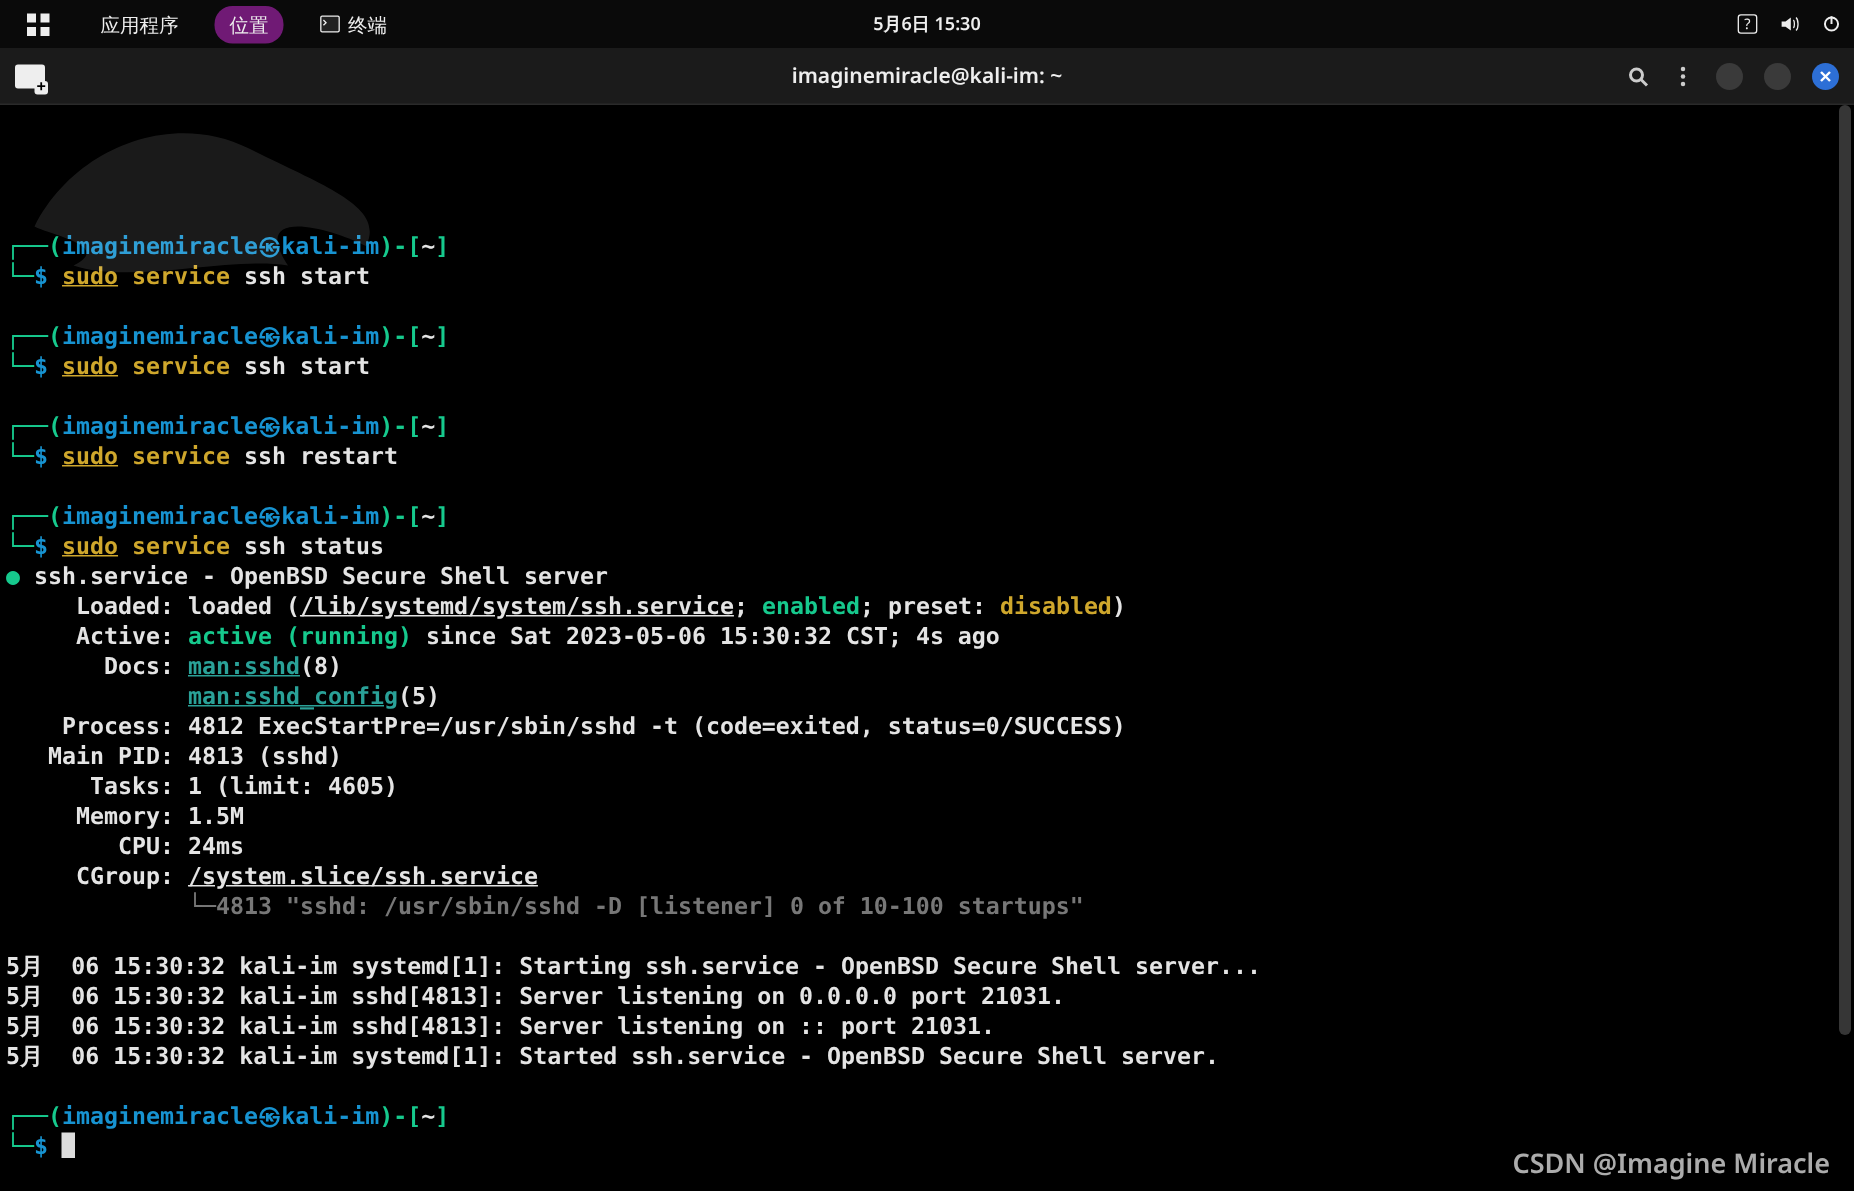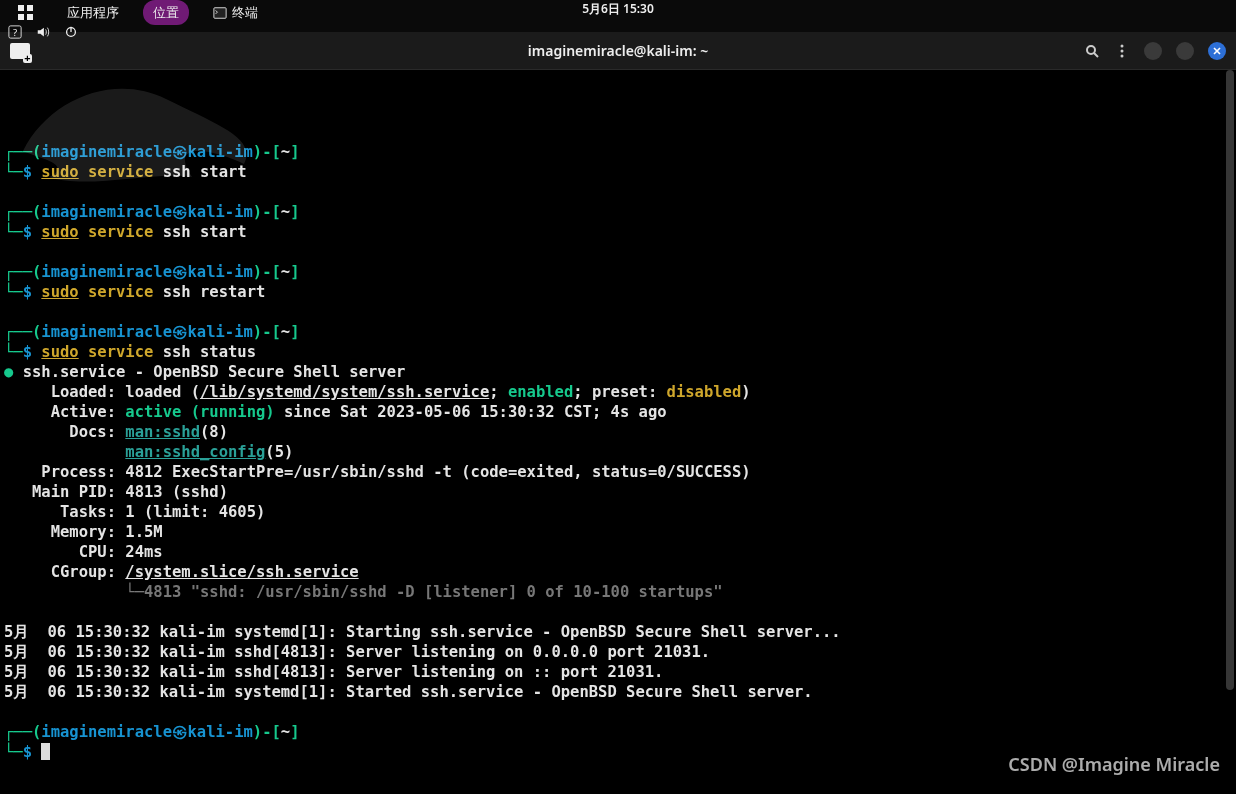--- a/index.html
+++ b/index.html
@@ -1,58 +1,58 @@
 <!DOCTYPE html>
 <html><head>
 <meta charset="utf-8">
 <style>
 * { margin: 0; padding: 0; box-sizing: border-box; }
 html, body { width: 1236px; height: 794px; overflow: hidden; background: #000; font-family: "DejaVu Sans Mono", "Consolas", monospace; }
 
 
-.top-panel { height: 32px; background: #0a0a0a; display: flex; color: #eee; font-size: 13px; font-family: "Noto Sans", sans-serif; padding: 0 8px; justify-content: space-between; flex-direction: column; }
+.top-panel { height: 32px; background: #0a0a0a; display: flex; align-items: center; color: #eee; font-size: 13px; font-family: "Noto Sans", sans-serif; padding: 0 8px; justify-content: space-between; }
 .panel-left, .panel-right { display: flex; align-items: center; gap: 14px; }
 .panel-center { position: absolute; left: 50%; transform: translateX(-50%); font-weight: 600; font-size: 12px; }
 .panel-item { display: flex; align-items: center; gap: 5px; padding: 3px 10px; border-radius: 12px; cursor: pointer; }
 .panel-item.highlight { background: #701a75; }
 .panel-icon { width: 14px; height: 14px; fill: #eee; }
 .apps-grid { display: grid; grid-template-columns: repeat(2,6px); grid-template-rows: repeat(2,6px); gap: 3px; }
 .apps-grid div { background: #eee; }
 
 
 .titlebar { height: 38px; background: #1b1b1b; display: flex; align-items: center; padding: 0 10px; justify-content: space-between; border-bottom: 1px solid #2a2a2a; color: #eee; font-family: "Noto Sans", sans-serif; }
 .titlebar-left, .titlebar-right { display: flex; align-items: center; gap: 14px; }
 .titlebar-center { position: absolute; left: 50%; transform: translateX(-50%); font-size: 14px; font-weight: 600; }
 .win-circle { width: 18px; height: 18px; border-radius: 50%; background: #3a3a3a; display: inline-flex; align-items: center; justify-content: center; }
 .win-circle.close { background: #2d6fd6; }
 .tb-icon { width: 16px; height: 16px; fill: #ccc; cursor: pointer; }
 .newtab { width: 20px; height: 16px; background: #eee; position: relative; border-radius: 2px; }
 .newtab::after { content: "+"; color: #000; font-weight: bold; position: absolute; right: -2px; bottom: -4px; font-size: 11px; background: #eee; border-radius: 2px; width: 9px; height: 9px; line-height: 8px; text-align: center; }
 
 
-.terminal { height: calc(794px - 32px - 38px); background: #000; color: #ddd; font-size: 15.5px; line-height: 20px; padding: 12px 4px; white-space: pre; font-weight: 600; position: relative; overflow: hidden; }
+.terminal { height: calc(794px - 32px - 38px); background: #000; color: #ddd; font-size: 15.5px; line-height: 20px; padding: 24px 4px; white-space: pre; font-weight: 600; position: relative; overflow: hidden; }
 .bg-dragon { position: absolute; left: 10px; top: -30px; width: 260px; height: 180px; opacity: 0.10; pointer-events: none; }
 .bg-dragon svg { fill: #fff; }
 
 .c-green { color: #16c98d; }
 .c-blue  { color: #1793d1; }
 .c-blueb { color: #1793d1; font-weight: 700; }
 .c-gold  { color: #cfa72c; }
 .c-gold-u { color: #cfa72c; text-decoration: underline; }
 .c-cyan  { color: #2aa198; text-decoration: underline; }
 .c-white { color: #e4e4e4; }
 .c-whiteu { color: #e4e4e4; text-decoration: underline; }
 .c-dim  { color: #777; }
 .c-grnbr{ color: #16c98d; font-weight: 700; }
 .dot-g  { color: #16c98d; }
 
 .cursor { display: inline-block; width: 9px; height: 17px; background: #ddd; vertical-align: -3px; }
 
 
-.watermark { position: absolute; right: 16px; bottom: 20px; color: rgba(230,230,230,0.75); font-family: "Noto Sans", sans-serif; font-size: 18px; text-shadow: 0 0 6px #000; pointer-events: none; }
+.watermark { position: absolute; right: 16px; bottom: 8px; color: rgba(230,230,230,0.75); font-family: "Noto Sans", sans-serif; font-size: 18px; text-shadow: 0 0 6px #000; pointer-events: none; }
 .fake-thumb { position: absolute; right: 2px; top: 70px; width: 8px; height: 620px; background: rgba(120,120,120,0.45); border-radius: 4px; }
 
 
 .tree-l { color: #777; }
 </style>
 </head>
 <body>
 
 <div class="top-panel">
   <div class="panel-left">

